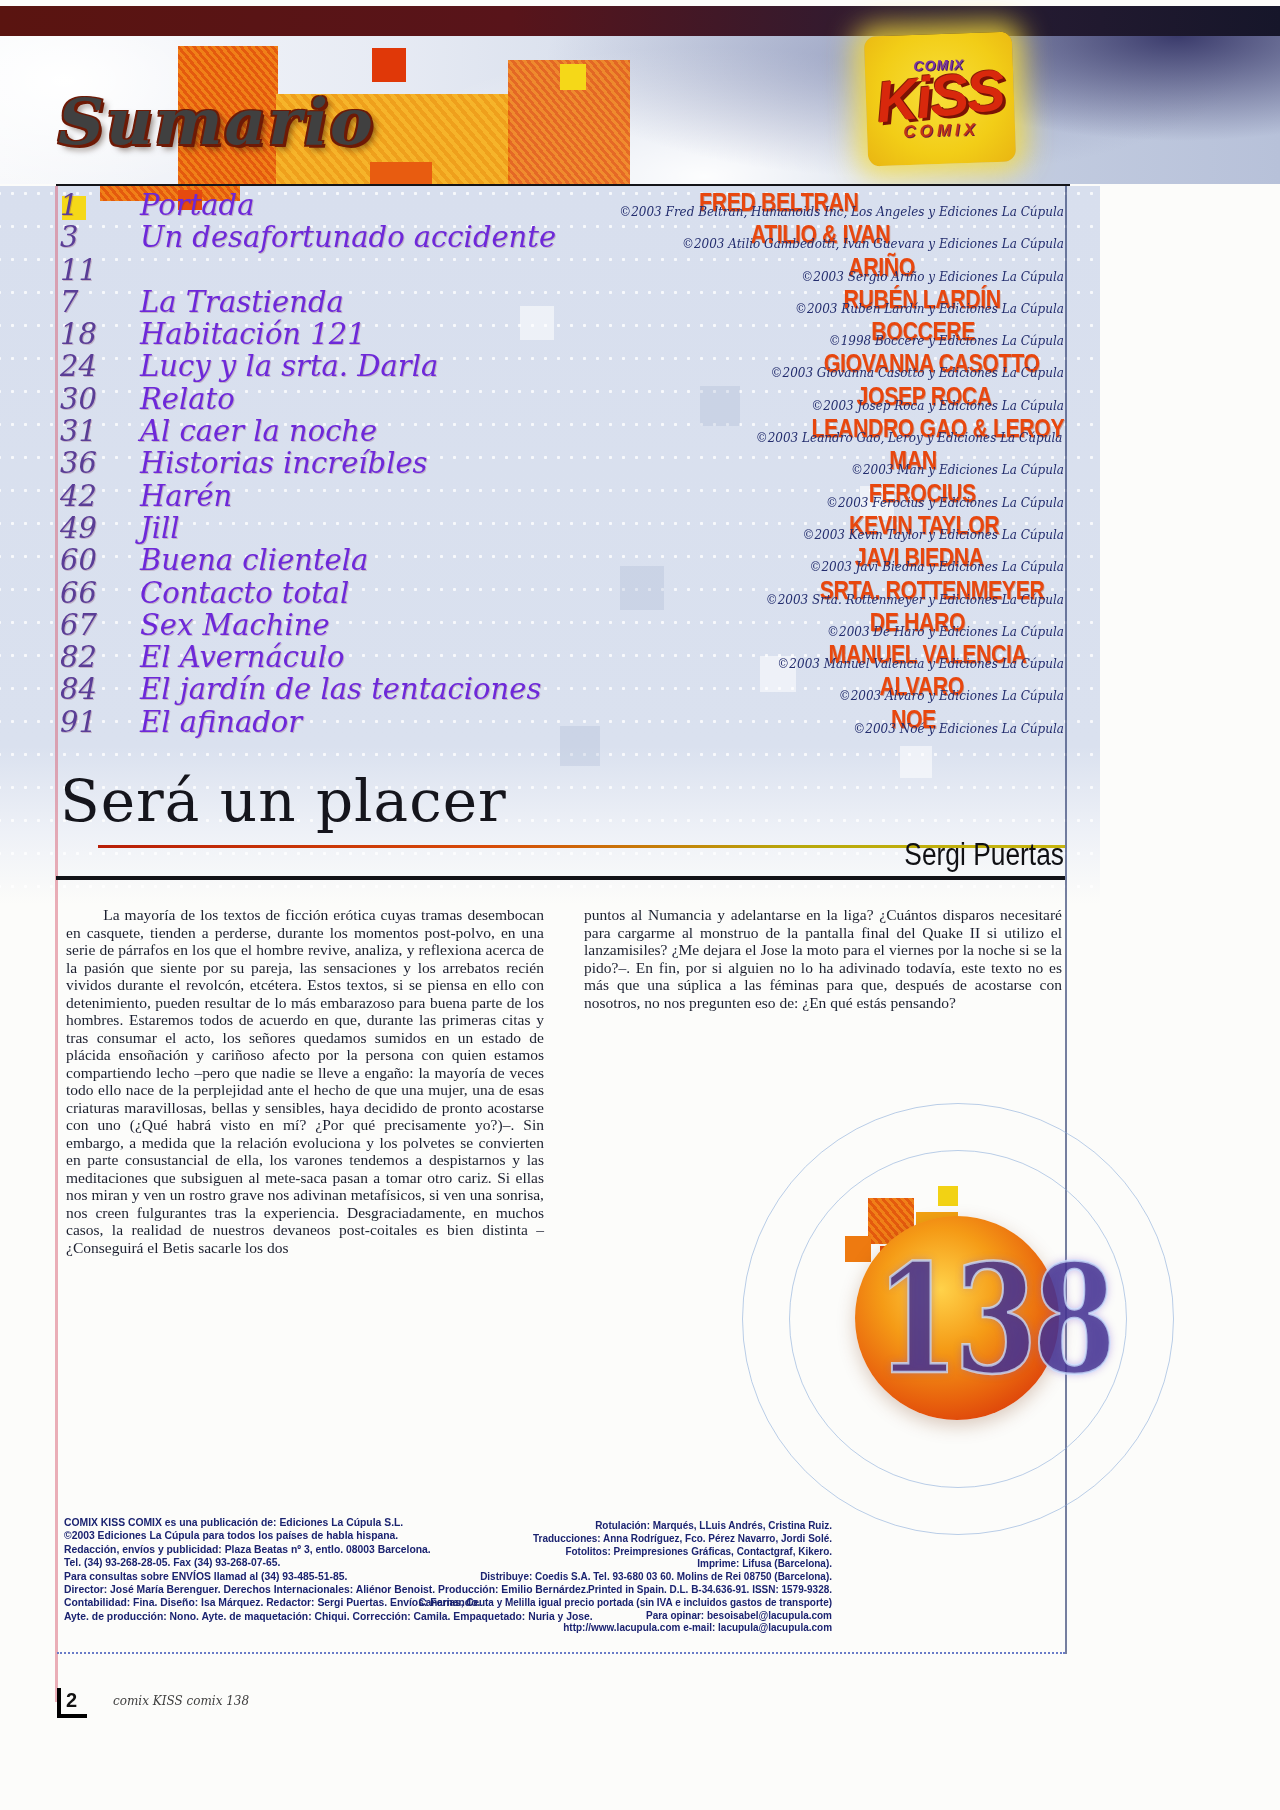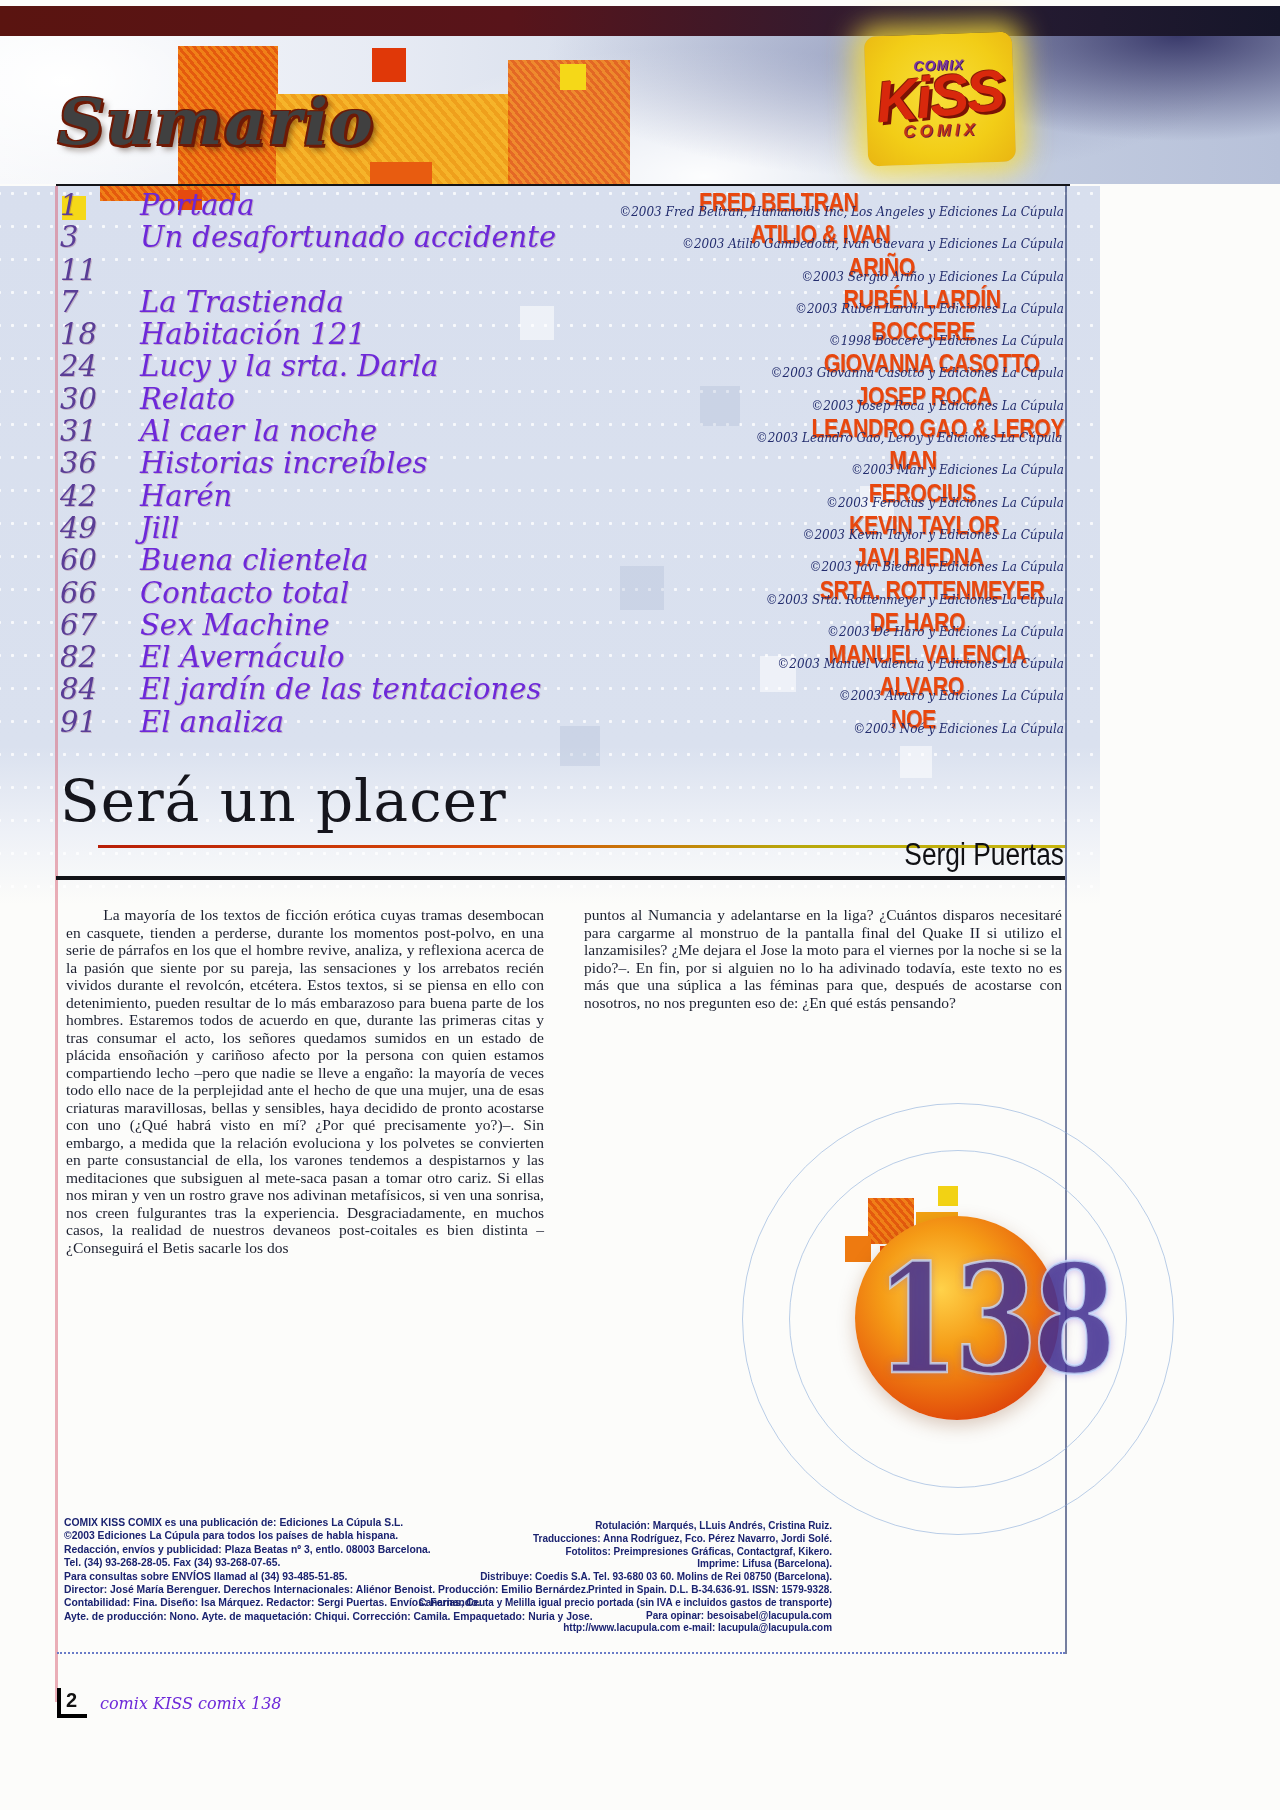--- a/index.html
+++ b/index.html
@@ -83,22 +83,22 @@
     color:#1b2370;}
   .credits-left{left:64px;top:1516px;width:450px;font-size:10.8px;line-height:13.4px;
     transform:scaleX(.96);transform-origin:0 0;}
   .credits-right{left:370px;top:1520px;width:462px;font-size:10.4px;line-height:12.8px;text-align:right;
     transform:scaleX(.96);transform-origin:100% 0;}
   .credit-line{white-space:nowrap;}
   .dotted-rule{position:absolute;left:57px;top:1652px;width:1008px;border-top:2.5px dotted #6a7cc8;}
   
   .footer-num{position:absolute;left:57px;top:1688px;border-left:4px solid #000;border-bottom:4px solid #000;
     padding:1px 10px 2px 5px;font-family:"Liberation Sans", sans-serif;font-weight:bold;font-size:20px;color:#111;}
-  .footer-text{position:absolute;left:100px;top:1694px;font-family:"DejaVu Serif", serif;font-style:italic;
-    font-size:16px;color:#6d28d9;}
+  .footer-text{position:absolute;left:113px;top:1694px;font-family:"DejaVu Serif", serif;font-style:italic;
+    font-size:12px;color:#404040;}
 </style>
 </head>
 <body>
 
 <div class="page">
 
   <div class="topbar"></div>
 
   <div class="header">
     <div class="mosaic stripe-o" style="left:178px;top:10px;width:100px;height:138px;"></div>
@@ -255,21 +255,21 @@
       <div class="toc-row">
         <span class="toc-num">84</span>
         <span class="toc-title">El jardín de las tentaciones</span>
         <div class="toc-credit">
           <div class="author-name">ALVARO</div>
           <div class="author-copyright">©2003 Álvaro y Ediciones La Cúpula</div>
         </div>
       </div>
       <div class="toc-row">
         <span class="toc-num">91</span>
-        <span class="toc-title">El analiza</span>
+        <span class="toc-title">El afinador</span>
         <div class="toc-credit">
           <div class="author-name">NOE</div>
           <div class="author-copyright">©2003 Noé y Ediciones La Cúpula</div>
         </div>
       </div>
     </div>
 
   <div class="vline-right"></div>
   <div class="vline-left"></div>
 

